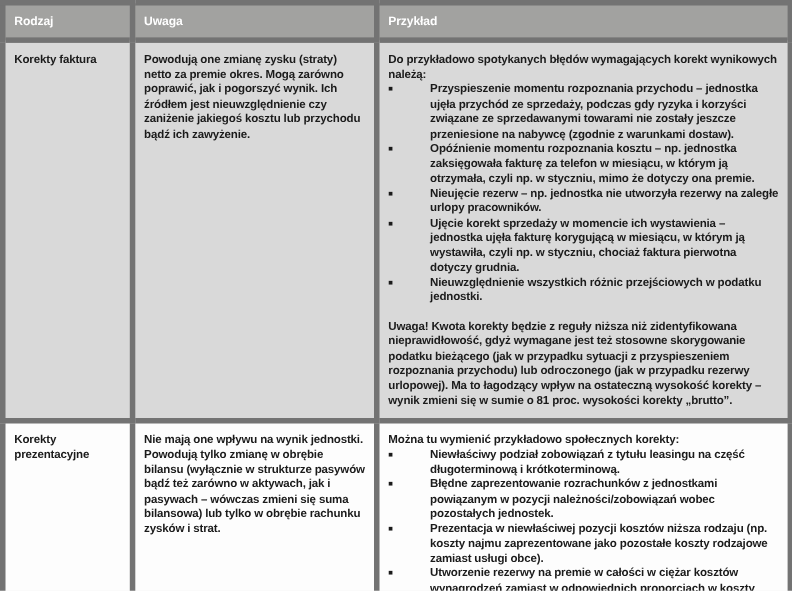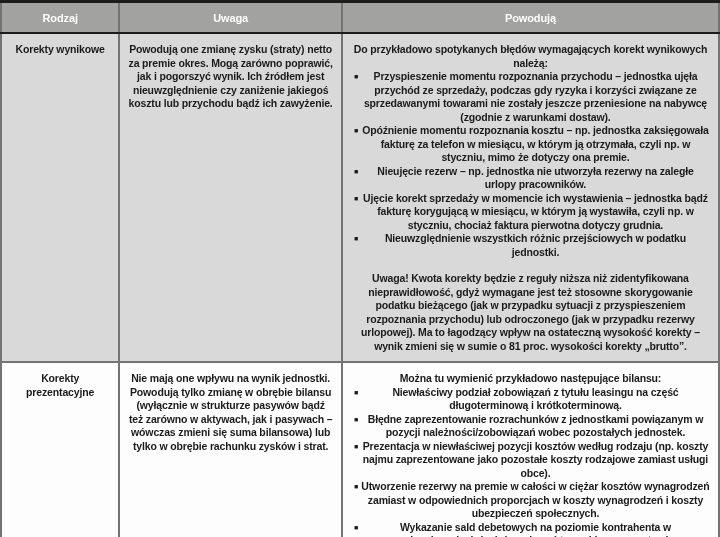--- a/index.html
+++ b/index.html
@@ -20,24 +20,24 @@
     border-collapse: collapse;
     table-layout: fixed;
     border: 2px solid #1c1c1c;
     border-top: 3px solid #1c1c1c;
     background: #fdfdfd;
   }
   col.c1 { width: 118px; }
   col.c2 { width: 222px; }
   col.c3 { width: 376px; }
   th, td {
-    border: 2px solid #737373;
+    border: 5px solid #737373;
     vertical-align: top;
     box-sizing: border-box;
-    text-align: center;
+    text-align: left;
   }
   thead th {
     background: #a2a2a0;
     color: #ffffff;
     font-size: 11px;
     font-weight: 700;
     letter-spacing: -0.1px;
     padding: 9px 8px 8px 8px;
     height: 30px;
     border-bottom: 2px solid #1c1c1c;
@@ -60,44 +60,44 @@
   }
   ul.bullets li {
     display: flex;
     margin: 0;
   }
   .bullet {
     flex: 0 0 10px;
     font-size: 7px;
     line-height: 13.5px;
   }
-  .bullet-text { flex: 1; }
+  .bullet-text { flex: 1; margin-left: 28px; }
   .note { margin: 13px 0 0 0; }
   .note strong:empty, .note span:empty { display: none; }
 </style>
 </head>
 <body>
 
 <div class="page">
   <table class="korekty">
     <colgroup>
       <col class="c1">
         <col class="c2">
         <col class="c3">
     </colgroup>
     <thead>
       <tr>
         <th>Rodzaj</th>
         <th>Uwaga</th>
-        <th>Powodują</th>
+        <th>Przykład</th>
       </tr>
     </thead>
     <tbody>
       <tr class="row-1">
-        <td>Korekty wynikowe</td>
+        <td>Korekty faktura</td>
         <td>Powodują one zmianę zysku (straty) netto za premie okres. Mogą zarówno poprawić, jak i pogorszyć wynik. Ich źródłem jest nieuwzględnienie czy zaniżenie jakiegoś kosztu lub przychodu bądź ich zawyżenie.</td>
         <td>
           <p class="intro">Do przykładowo spotykanych błędów wymagających korekt wynikowych należą:</p>
           <ul class="bullets">
 
               <li>
                 <span class="bullet">■</span>
                 <span class="bullet-text">Przyspieszenie momentu rozpoznania przychodu – jednostka ujęła przychód ze sprzedaży, podczas gdy ryzyka i korzyści związane ze sprzedawanymi towarami nie zostały jeszcze przeniesione na nabywcę (zgodnie z warunkami dostaw).</span>
               </li>
 
@@ -106,51 +106,51 @@
                 <span class="bullet-text">Opóźnienie momentu rozpoznania kosztu – np. jednostka zaksięgowała fakturę za telefon w miesiącu, w którym ją otrzymała, czyli np. w styczniu, mimo że dotyczy ona premie.</span>
               </li>
 
               <li>
                 <span class="bullet">■</span>
                 <span class="bullet-text">Nieujęcie rezerw – np. jednostka nie utworzyła rezerwy na zaległe urlopy pracowników.</span>
               </li>
 
               <li>
                 <span class="bullet">■</span>
-                <span class="bullet-text">Ujęcie korekt sprzedaży w momencie ich wystawienia – jednostka bądź fakturę korygującą w miesiącu, w którym ją wystawiła, czyli np. w styczniu, chociaż faktura pierwotna dotyczy grudnia.</span>
+                <span class="bullet-text">Ujęcie korekt sprzedaży w momencie ich wystawienia – jednostka ujęła fakturę korygującą w miesiącu, w którym ją wystawiła, czyli np. w styczniu, chociaż faktura pierwotna dotyczy grudnia.</span>
               </li>
 
               <li>
                 <span class="bullet">■</span>
                 <span class="bullet-text">Nieuwzględnienie wszystkich różnic przejściowych w podatku jednostki.</span>
               </li>
             </ul>
           <p class="note"><strong>Uwaga!</strong><span> Kwota korekty będzie z reguły niższa niż zidentyfikowana nieprawidłowość, gdyż wymagane jest też stosowne skorygowanie podatku bieżącego (jak w przypadku sytuacji z przyspieszeniem rozpoznania przychodu) lub odroczonego (jak w przypadku rezerwy urlopowej). Ma to łagodzący wpływ na ostateczną wysokość korekty – wynik zmieni się w sumie o 81 proc. wysokości korekty „brutto”.</span></p>
         </td>
       </tr>
       <tr class="row-2">
         <td>Korekty prezentacyjne</td>
         <td>Nie mają one wpływu na wynik jednostki. Powodują tylko zmianę w obrębie bilansu (wyłącznie w strukturze pasywów bądź też zarówno w aktywach, jak i pasywach – wówczas zmieni się suma bilansowa) lub tylko w obrębie rachunku zysków i strat.</td>
         <td>
-          <p class="intro">Można tu wymienić przykładowo następujące bilansu:</p>
+          <p class="intro">Można tu wymienić przykładowo społecznych korekty:</p>
           <ul class="bullets">
 
               <li>
                 <span class="bullet">■</span>
                 <span class="bullet-text">Niewłaściwy podział zobowiązań z tytułu leasingu na część długoterminową i krótkoterminową.</span>
               </li>
 
               <li>
                 <span class="bullet">■</span>
                 <span class="bullet-text">Błędne zaprezentowanie rozrachunków z jednostkami powiązanym w pozycji należności/zobowiązań wobec pozostałych jednostek.</span>
               </li>
 
               <li>
                 <span class="bullet">■</span>
-                <span class="bullet-text">Prezentacja w niewłaściwej pozycji kosztów według rodzaju (np. koszty najmu zaprezentowane jako pozostałe koszty rodzajowe zamiast usługi obce).</span>
+                <span class="bullet-text">Prezentacja w niewłaściwej pozycji kosztów niższa rodzaju (np. koszty najmu zaprezentowane jako pozostałe koszty rodzajowe zamiast usługi obce).</span>
               </li>
 
               <li>
                 <span class="bullet">■</span>
                 <span class="bullet-text">Utworzenie rezerwy na premie w całości w ciężar kosztów wynagrodzeń zamiast w odpowiednich proporcjach w koszty wynagrodzeń i koszty ubezpieczeń społecznych.</span>
               </li>
 
               <li>
                 <span class="bullet">■</span>
                 <span class="bullet-text">Wykazanie sald debetowych na poziomie kontrahenta w zobowiązaniach (należy pokazać to szykiem rozwartym).</span>

